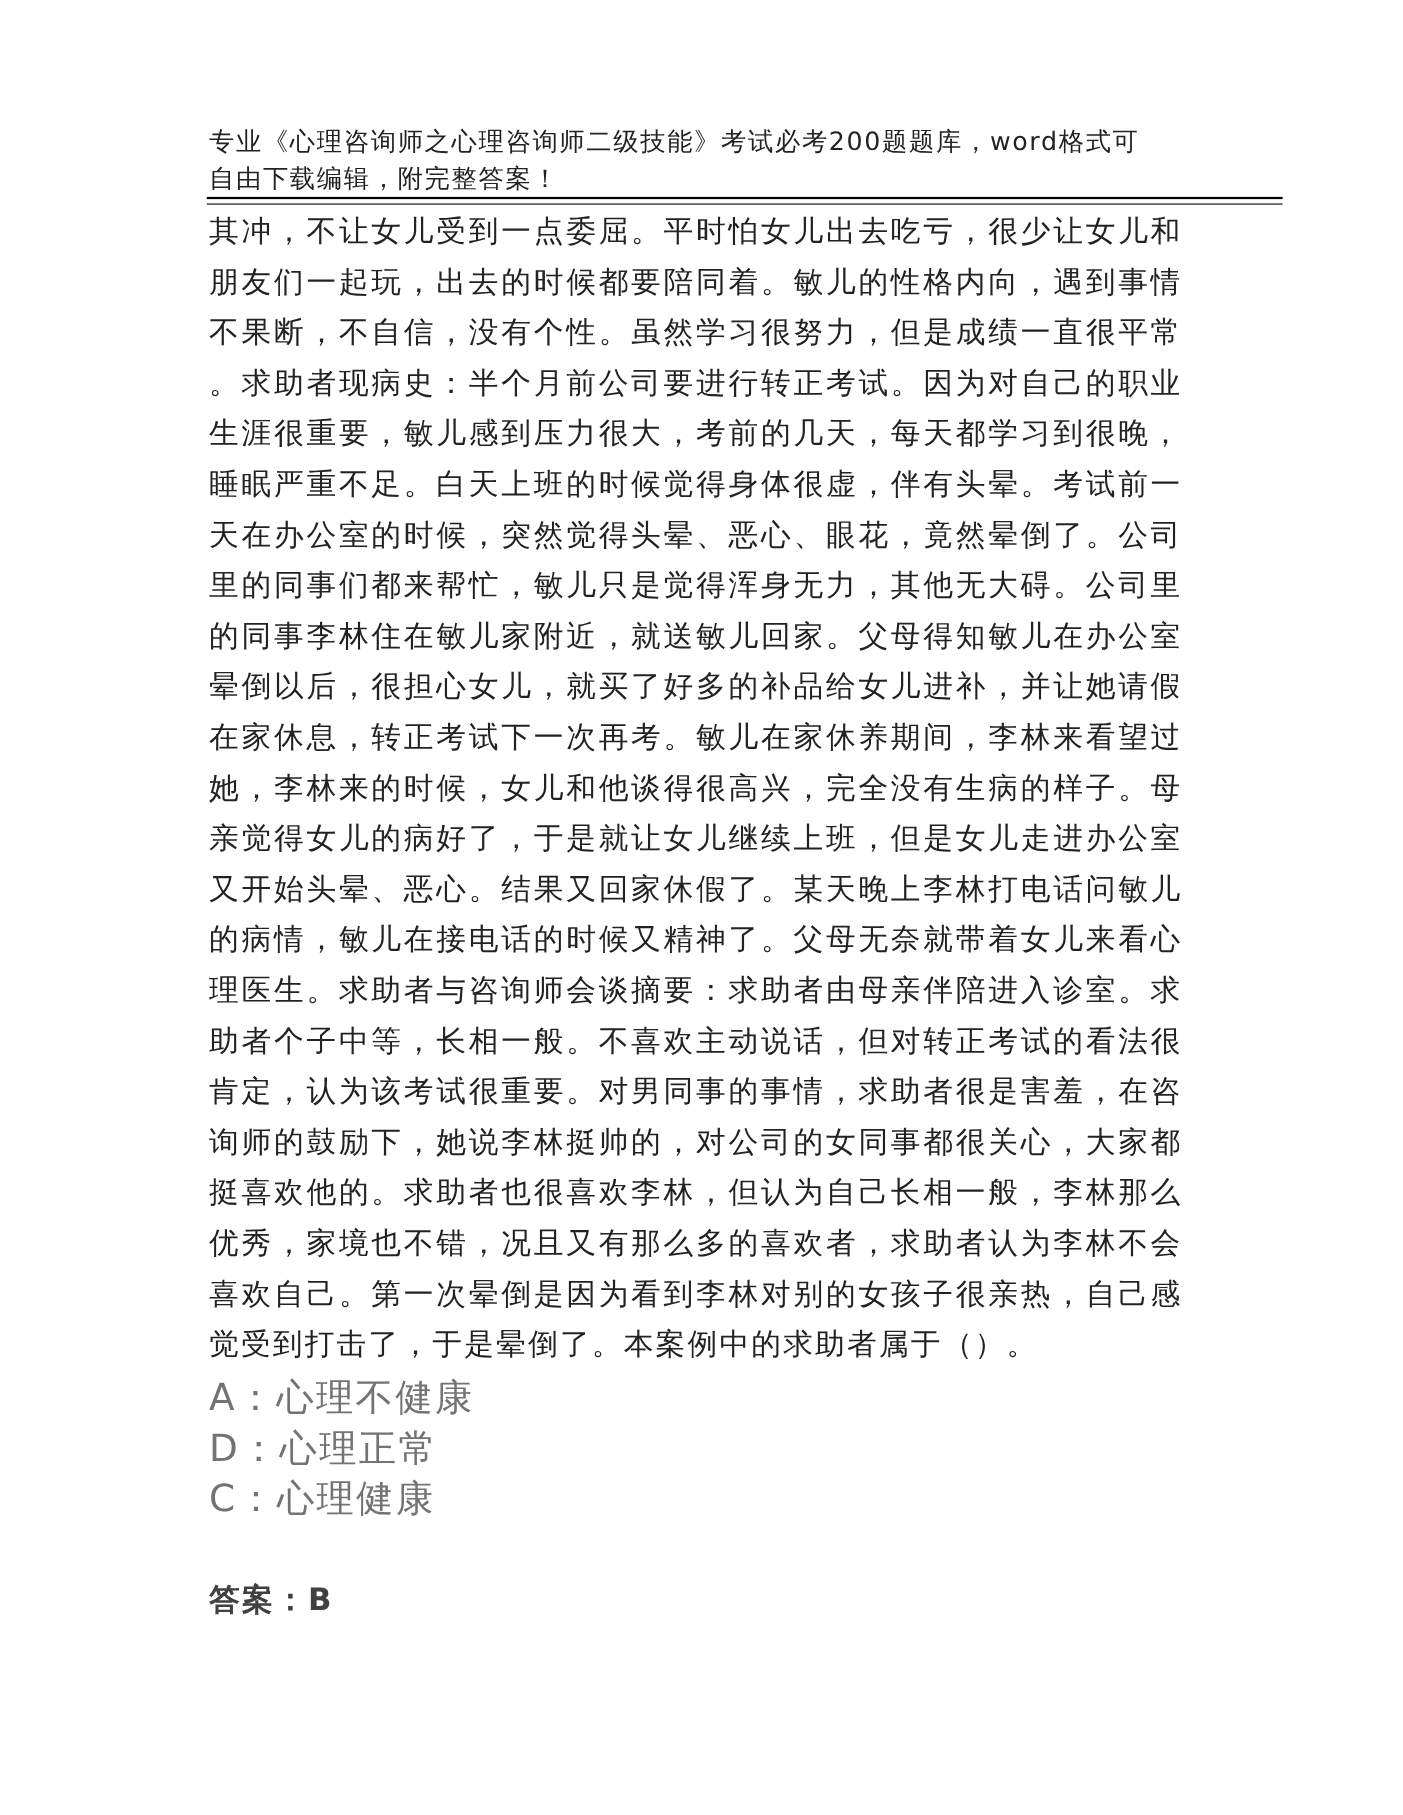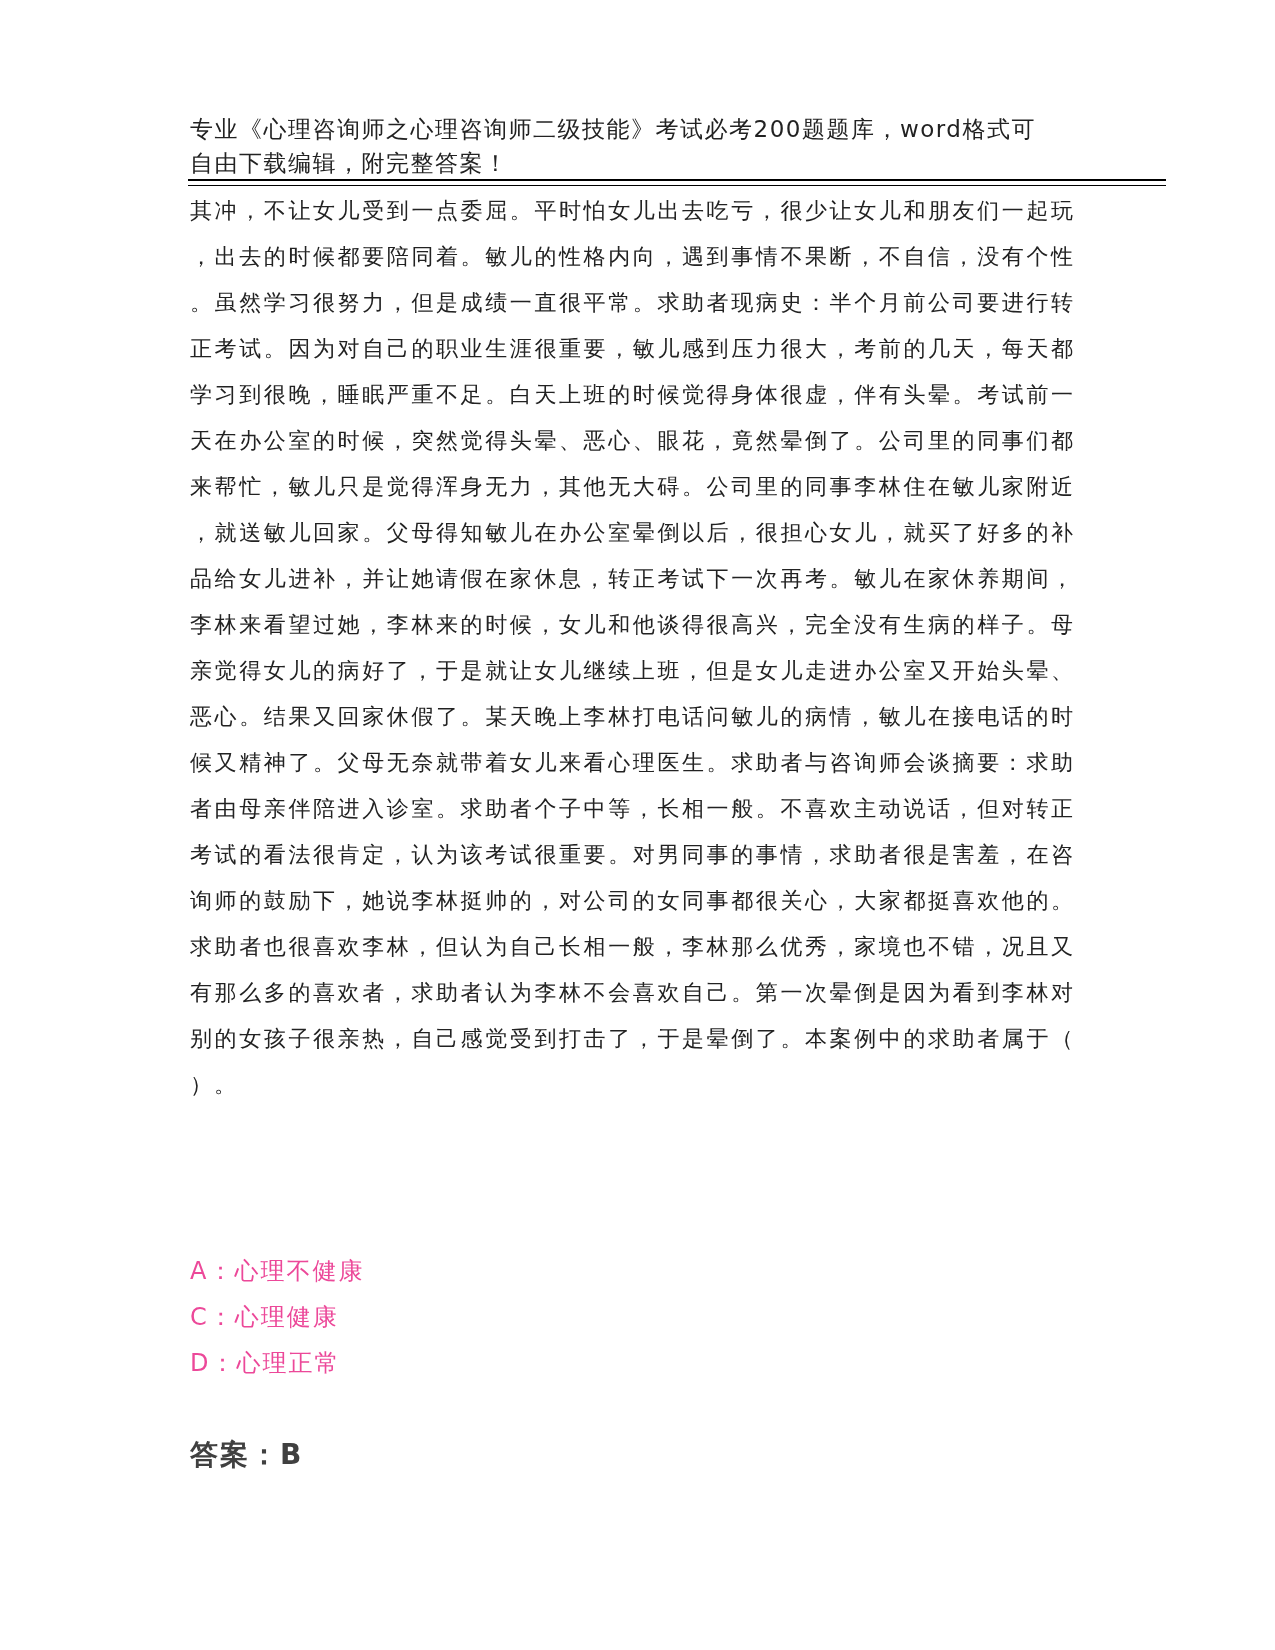--- a/index.html
+++ b/index.html
@@ -35,39 +35,39 @@
     width: 978px;
     height: 4px;
     border-top: 2px solid #000000;
     border-bottom: 1px solid #000000;
   }
   .question-body {
     position: absolute;
     left: 190px;
     top: 188px;
     width: 885px;
-    font-size: 22px;
+    font-size: 27px;
     line-height: 46px;
     letter-spacing: 2px;
     text-align: justify;
     text-justify: inter-character;
     line-break: anywhere;
     color: #222222;
   }
   .options-list {
     position: absolute;
     left: 190px;
     top: 1248px;
     width: 885px;
   }
   .option {
-    font-size: 24px;
+    font-size: 34px;
     line-height: 46px;
     letter-spacing: 2px;
-    color: #ec4899;
+    color: #737373;
     white-space: nowrap;
   }
   .answer-line {
     position: absolute;
     left: 190px;
     top: 1432px;
     font-size: 28px;
     line-height: 46px;
     letter-spacing: 2px;
     font-weight: bold;
@@ -81,19 +81,19 @@
 <div class="page">
 
   <div class="page-header-text">专业《心理咨询师之心理咨询师二级技能》考试必考200题题库，word格式可自由下载编辑，附完整答案！</div>
 
   <div class="header-rule"></div>
 
   <div class="question-body">其冲，不让女儿受到一点委屈。平时怕女儿出去吃亏，很少让女儿和朋友们一起玩，出去的时候都要陪同着。敏儿的性格内向，遇到事情不果断，不自信，没有个性。虽然学习很努力，但是成绩一直很平常。求助者现病史：半个月前公司要进行转正考试。因为对自己的职业生涯很重要，敏儿感到压力很大，考前的几天，每天都学习到很晚，睡眠严重不足。白天上班的时候觉得身体很虚，伴有头晕。考试前一天在办公室的时候，突然觉得头晕、恶心、眼花，竟然晕倒了。公司里的同事们都来帮忙，敏儿只是觉得浑身无力，其他无大碍。公司里的同事李林住在敏儿家附近，就送敏儿回家。父母得知敏儿在办公室晕倒以后，很担心女儿，就买了好多的补品给女儿进补，并让她请假在家休息，转正考试下一次再考。敏儿在家休养期间，李林来看望过她，李林来的时候，女儿和他谈得很高兴，完全没有生病的样子。母亲觉得女儿的病好了，于是就让女儿继续上班，但是女儿走进办公室又开始头晕、恶心。结果又回家休假了。某天晚上李林打电话问敏儿的病情，敏儿在接电话的时候又精神了。父母无奈就带着女儿来看心理医生。求助者与咨询师会谈摘要：求助者由母亲伴陪进入诊室。求助者个子中等，长相一般。不喜欢主动说话，但对转正考试的看法很肯定，认为该考试很重要。对男同事的事情，求助者很是害羞，在咨询师的鼓励下，她说李林挺帅的，对公司的女同事都很关心，大家都挺喜欢他的。求助者也很喜欢李林，但认为自己长相一般，李林那么优秀，家境也不错，况且又有那么多的喜欢者，求助者认为李林不会喜欢自己。第一次晕倒是因为看到李林对别的女孩子很亲热，自己感觉受到打击了，于是晕倒了。本案例中的求助者属于（）。</div>
 
   <div class="options-list">
     <div class="option">A：心理不健康</div>
+    <div class="option">D：心理正常</div>
     <div class="option">C：心理健康</div>
-    <div class="option">D：心理正常</div>
   </div>
 
   <div class="answer-line">答案：B</div>
 
 </div>
 
 </body></html>

